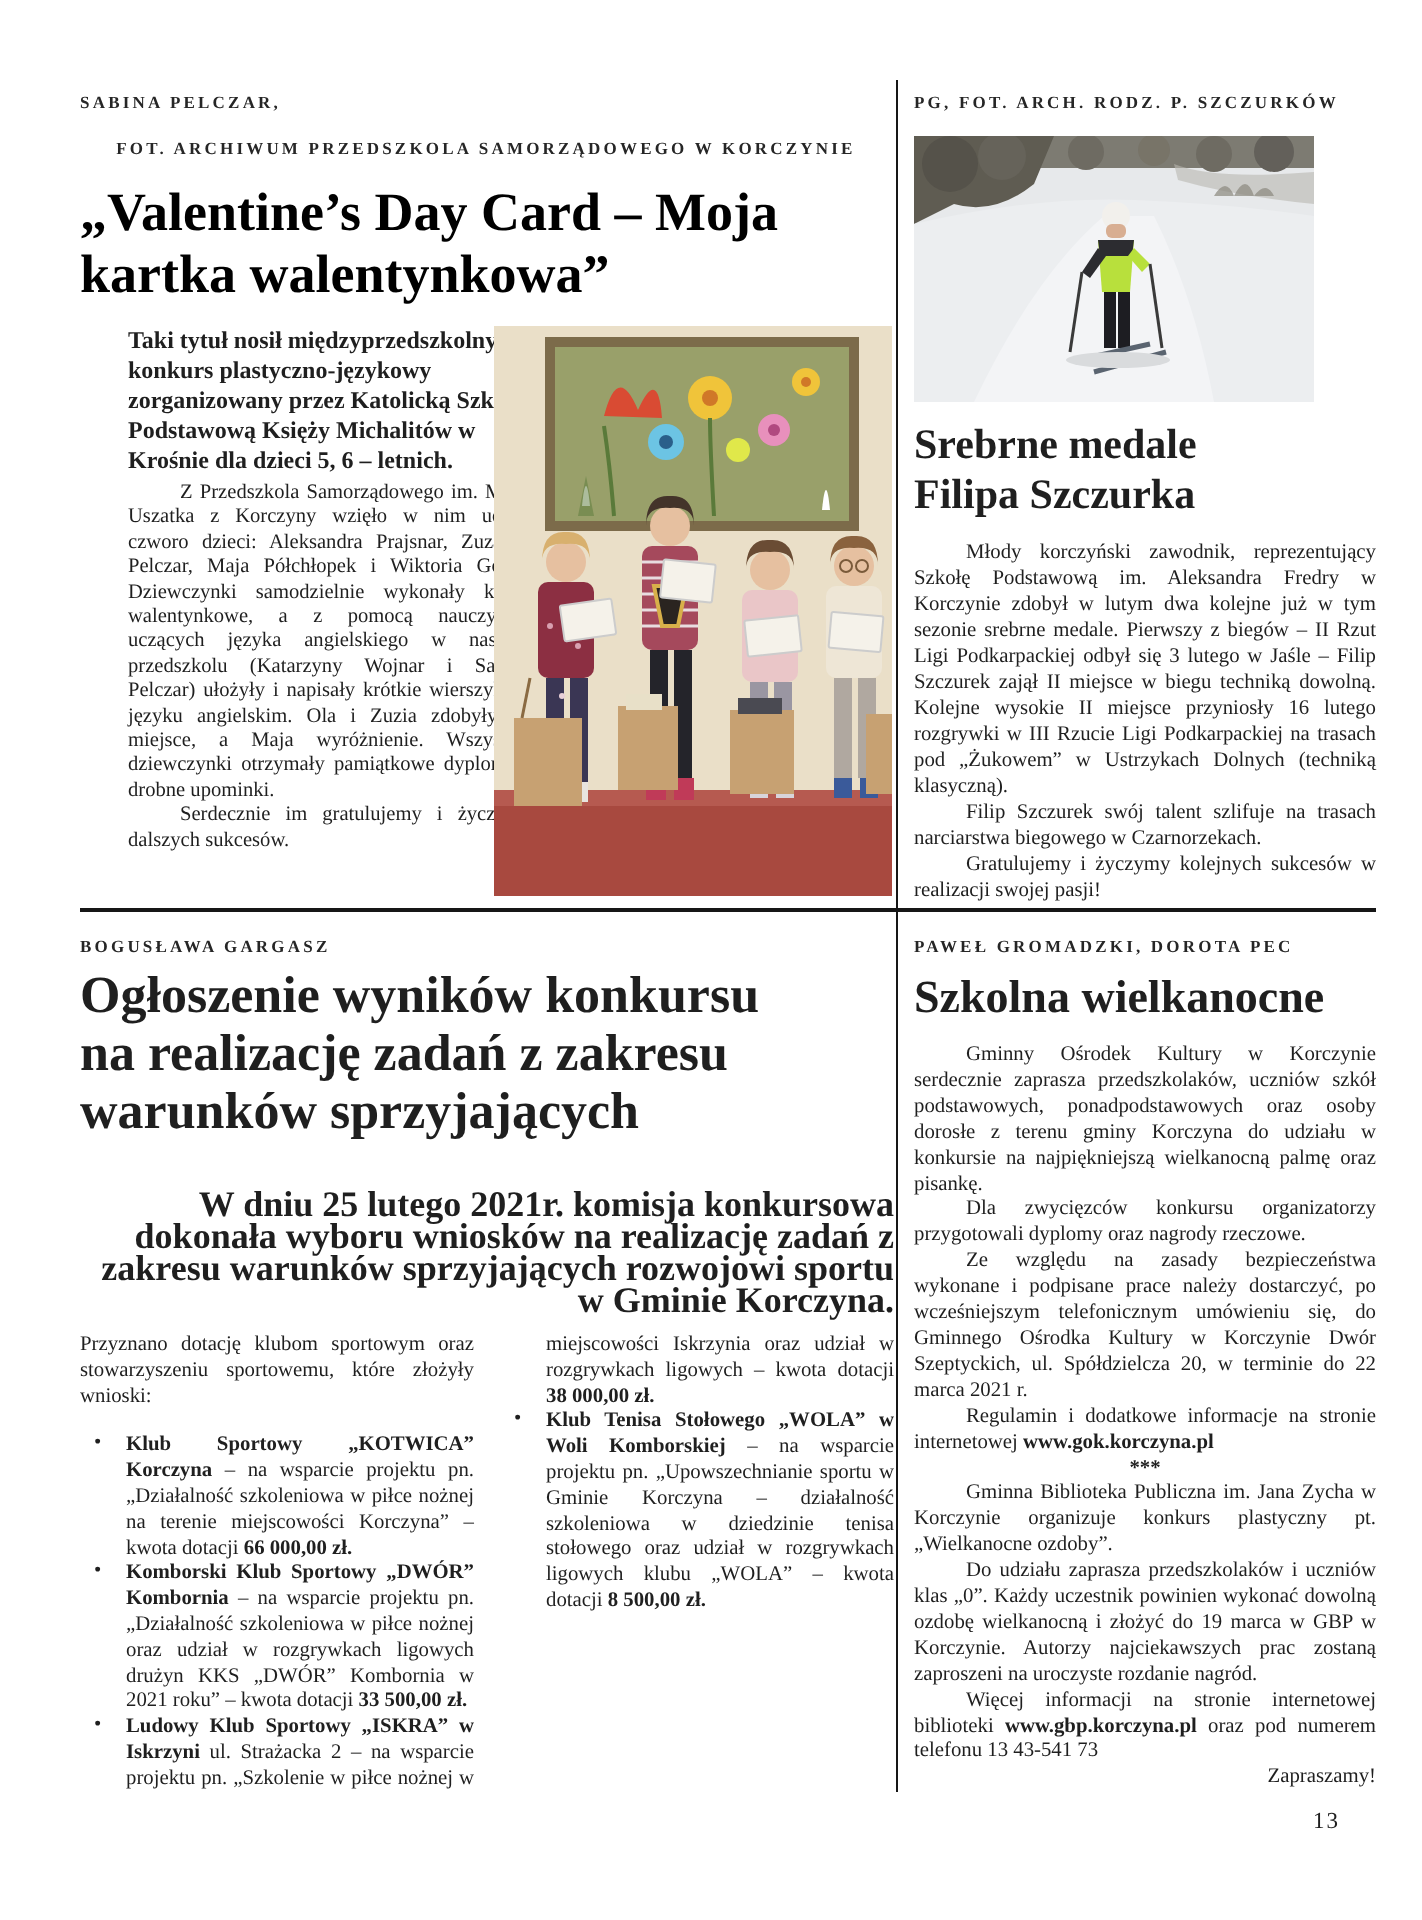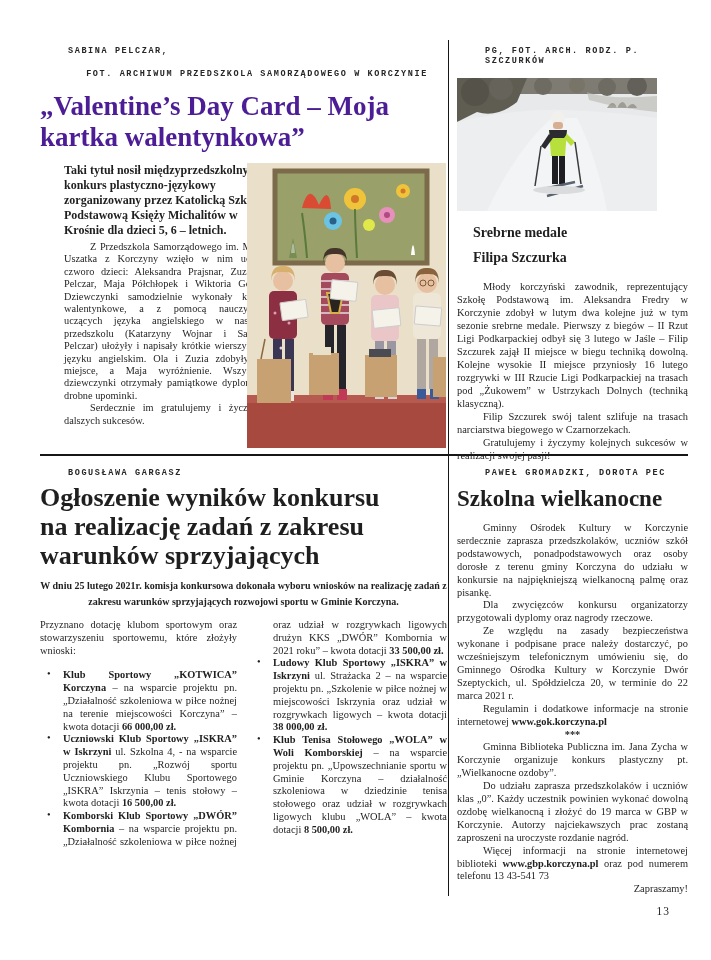--- a/index.html
+++ b/index.html
@@ -2,57 +2,56 @@
 <html lang="pl"><head>
 <meta charset="utf-8">
 <style>
   html,body{margin:0;padding:0;background:#ffffff;}
   .page{
     position:relative;width:711px;height:960px;background:#ffffff;
     font-family:"Liberation Serif","DejaVu Serif",serif;color:#1f1f1f;overflow:hidden;
   }
   .byline{
     font-size:8.5px;font-weight:bold;letter-spacing:1.6px;color:#262626;
-    font-family:Liberation Mono, monospace;
-    margin-left:28px;
+    font-family:Liberation Serif, serif;
   }
   .vdivider{position:absolute;left:448px;top:40px;width:1px;height:856px;background:#161616;}
   .hrule{position:absolute;left:40px;top:454px;width:648px;height:2px;background:#161616;}
   .para{text-align:justify;hyphens:auto;-webkit-hyphens:auto;}
   .para .b{font-weight:bold;}
   .indent{text-indent:26px;}
   .center{text-align:center;}
   .right{text-align:right;}
   .bullet{position:relative;padding-left:23px;text-indent:0;}
   .bullet::before{content:"\2022";position:absolute;left:7px;top:-1px;}
   .intro-gap{margin-bottom:12px;}
 
   
   #sec-valentine{position:absolute;left:40px;top:46px;width:406px;}
   #sec-valentine .byline2{margin-top:13px;text-align:center;}
-  #val-title{margin-top:12px;color:#4c1d95;font-weight:bold;font-size:27px;line-height:31px;}
+  #val-title{margin-top:12px;color:#000000;font-weight:bold;font-size:27px;line-height:31px;}
   #val-title .para{text-align:left;text-indent:0;}
   #val-cols{position:relative;margin-top:10px;height:292px;overflow:hidden;}
   #val-textcol{position:absolute;left:0;top:0;width:202px;margin-left:24px;}
   #val-intro{font-size:12px;font-weight:bold;line-height:15px;text-align:left;}
   #val-body{margin-top:3px;font-size:10.3px;line-height:12.4px;}
   #val-photo{position:absolute;left:207px;top:0;width:199px;height:285px;display:block;}
 
   
   #sec-ski{position:absolute;left:457px;top:46px;width:231px;}
   #ski-photo{display:block;margin-top:12px;width:200px;height:133px;}
-  #ski-title{margin-top:9px;font-size:14px;line-height:25px;font-weight:bold;margin-left:16px;}
+  #ski-title{margin-top:9px;font-size:21px;line-height:25px;font-weight:bold;}
   #ski-title .para{text-align:left;text-indent:0;}
   #ski-body{margin-top:10px;font-size:10.4px;line-height:13px;}
 
   
   #sec-sport{position:absolute;left:40px;top:468px;width:407px;}
   #sport-title{margin-top:5px;font-size:26px;line-height:29px;font-weight:bold;}
   #sport-title .para{text-align:left;text-indent:0;}
-  #sport-lead{margin-top:8px;font-size:10px;line-height:16px;font-weight:bold;text-align:center;}
+  #sport-lead{margin-top:24px;font-size:18px;line-height:16px;font-weight:bold;text-align:right;}
   #sport-cols{
     margin-top:9px;height:238px;overflow:hidden;
     column-count:2;column-gap:13px;column-fill:auto;
     font-size:10.4px;line-height:12.8px;
   }
 
   
   #sec-easter{position:absolute;left:457px;top:468px;width:231px;height:428px;overflow:hidden;}
   #easter-title{margin-top:8px;font-size:23px;line-height:26px;font-weight:bold;}
   #easter-body{margin-top:10px;font-size:10.4px;line-height:12.9px;}
@@ -216,21 +215,20 @@
     <div class="byline">BOGUSŁAWA GARGASZ</div>
     <div id="sport-title">
         <div class="para"><span>Ogłoszenie wyników konkursu</span></div>
         <div class="para"><span>na realizację zadań z zakresu</span></div>
         <div class="para"><span>warunków sprzyjających</span></div>
       </div>
     <div id="sport-lead">W dniu 25 lutego 2021r. komisja konkursowa dokonała wyboru wniosków na realizację zadań z zakresu warunków sprzyjających rozwojowi sportu w Gminie Korczyna.</div>
     <div id="sport-cols">
         <div class="para intro-gap"><span>Przyznano dotację klubom sportowym oraz stowarzyszeniu sportowemu, które złożyły wnioski:</span></div>
         <div class="para bullet"><span class="b">Klub Sportowy „KOTWICA” Korczyna</span><span> – na wsparcie projektu pn. „Działalność szkoleniowa w piłce nożnej na terenie miejscowości Korczyna” – kwota dotacji </span><span class="b">66 000,00 zł.</span></div>
-        <div class="para bullet"><span class="b">Uczniowski Klub Sportowy „ISKRA” w Iskrzyni</span><span> ul. Szkolna 4, - na wsparcie projektu pn. „Rozwój sportu Uczniowskiego Klubu Sportowego „ISKRA” Iskrzynia – tenis stołowy – kwota dotacji </span><span class="b">16 500,00 zł.</span></div>
         <div class="para bullet"><span class="b">Komborski Klub Sportowy „DWÓR” Kombornia</span><span> – na wsparcie projektu pn. „Działalność szkoleniowa w piłce nożnej oraz udział w rozgrywkach ligowych drużyn KKS „DWÓR” Kombornia w 2021 roku” – kwota dotacji </span><span class="b">33 500,00 zł.</span></div>
         <div class="para bullet"><span class="b">Ludowy Klub Sportowy „ISKRA” w Iskrzyni</span><span> ul. Strażacka 2 – na wsparcie projektu pn. „Szkolenie w piłce nożnej w miejscowości Iskrzynia oraz udział w rozgrywkach ligowych – kwota dotacji </span><span class="b">38 000,00 zł.</span></div>
         <div class="para bullet"><span class="b">Klub Tenisa Stołowego „WOLA” w Woli Komborskiej</span><span> – na wsparcie projektu pn. „Upowszechnianie sportu w Gminie Korczyna – działalność szkoleniowa w dziedzinie tenisa stołowego oraz udział w rozgrywkach ligowych klubu „WOLA” – kwota dotacji </span><span class="b">8 500,00 zł.</span></div>
       </div>
   </div>
 
   <div id="sec-easter">
     <div class="byline">PAWEŁ GROMADZKI, DOROTA PEC</div>
     <div id="easter-title">Szkolna wielkanocne</div>
     <div id="easter-body">

